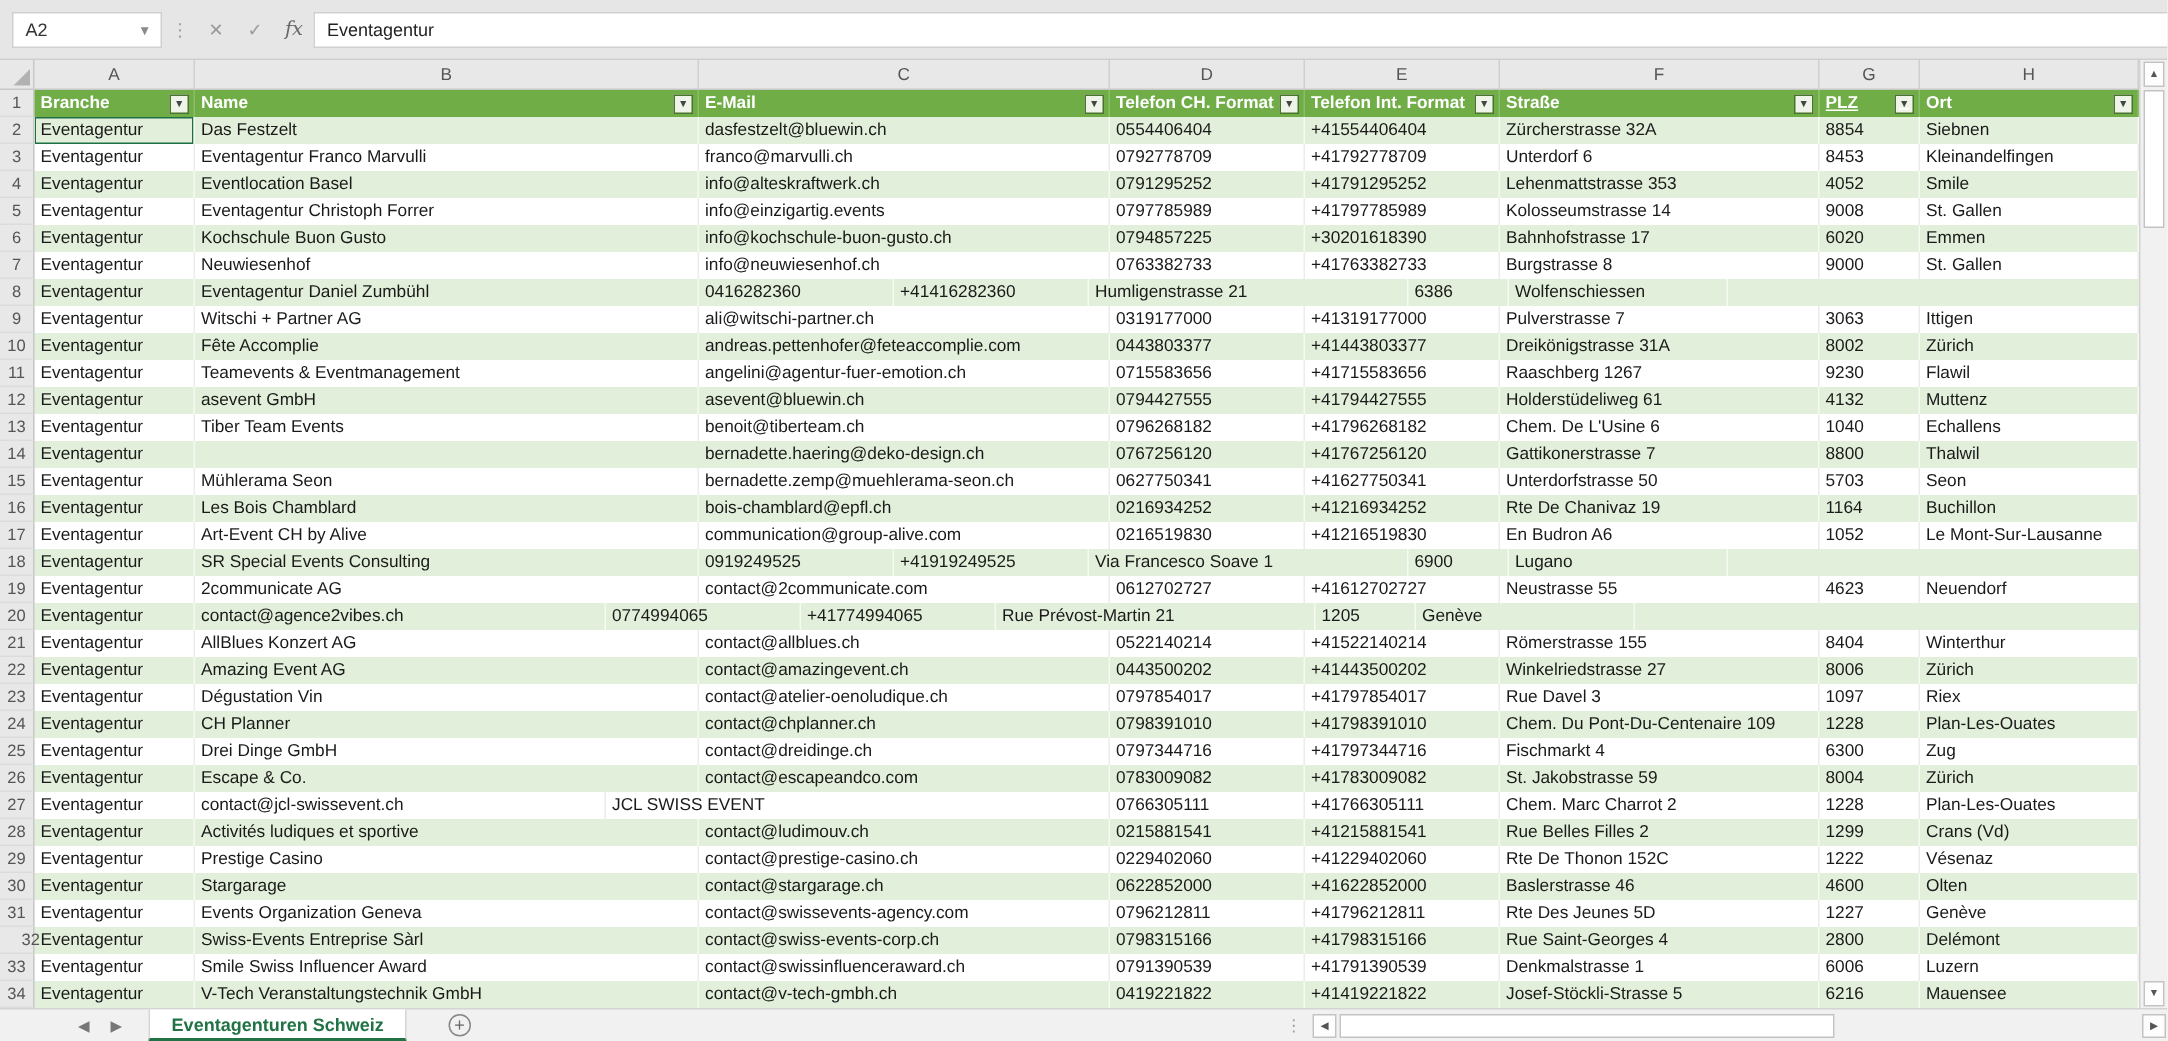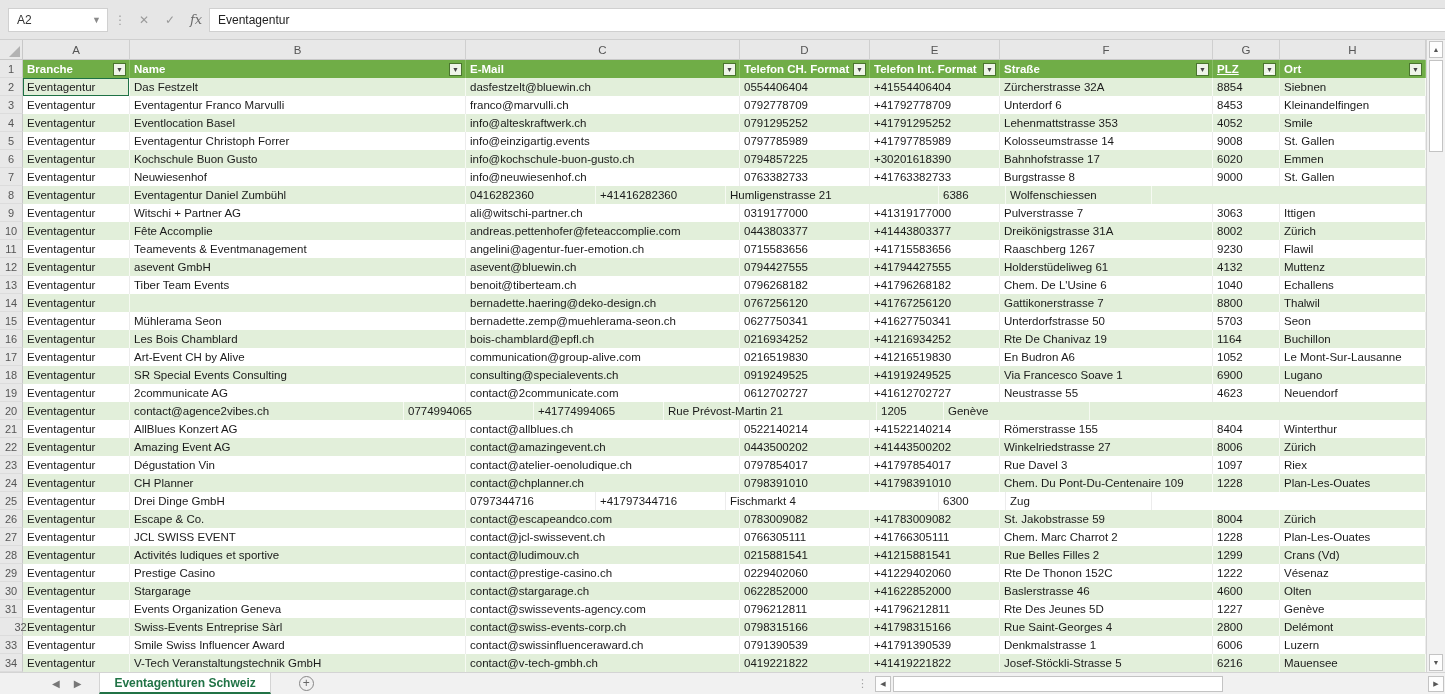--- a/index.html
+++ b/index.html
@@ -349,21 +349,20 @@
           <div class="dcell" style="width: 130px;">0216519830</div>
           <div class="dcell" style="width: 130px;">+41216519830</div>
           <div class="dcell" style="width: 213px;">En Budron A6</div>
           <div class="dcell" style="width: 67px;">1052</div>
           <div class="dcell" style="width: 146px;">Le Mont-Sur-Lausanne</div>
         </div>
         <div class="drow band">
           <div class="rownum" style="width: 23px;">18</div>
           <div class="dcell" style="width: 107px;">Eventagentur</div>
           <div class="dcell" style="width: 336px;">SR Special Events Consulting</div>
-          <div class="dcell" style="width: 274px;">consulting@specialevents.ch</div>
           <div class="dcell" style="width: 130px;">0919249525</div>
           <div class="dcell" style="width: 130px;">+41919249525</div>
           <div class="dcell" style="width: 213px;">Via Francesco Soave 1</div>
           <div class="dcell" style="width: 67px;">6900</div>
           <div class="dcell" style="width: 146px;">Lugano</div>
         </div>
         <div class="drow">
           <div class="rownum" style="width: 23px;">19</div>
           <div class="dcell" style="width: 107px;">Eventagentur</div>
           <div class="dcell" style="width: 336px;">2communicate AG</div>
@@ -425,42 +424,43 @@
           <div class="dcell" style="width: 130px;">0798391010</div>
           <div class="dcell" style="width: 130px;">+41798391010</div>
           <div class="dcell" style="width: 213px;">Chem. Du Pont-Du-Centenaire 109</div>
           <div class="dcell" style="width: 67px;">1228</div>
           <div class="dcell" style="width: 146px;">Plan-Les-Ouates</div>
         </div>
         <div class="drow">
           <div class="rownum" style="width: 23px;">25</div>
           <div class="dcell" style="width: 107px;">Eventagentur</div>
           <div class="dcell" style="width: 336px; text-align: right;">Drei Dinge GmbH</div>
+          <div class="dcell" style="width: 274px;">contact@dreidinge.ch</div>
           <div class="dcell" style="width: 130px;">0797344716</div>
           <div class="dcell" style="width: 130px;">+41797344716</div>
           <div class="dcell" style="width: 213px;">Fischmarkt 4</div>
           <div class="dcell" style="width: 67px;">6300</div>
           <div class="dcell" style="width: 146px;">Zug</div>
         </div>
         <div class="drow band">
           <div class="rownum" style="width: 23px;">26</div>
           <div class="dcell" style="width: 107px;">Eventagentur</div>
           <div class="dcell" style="width: 336px;">Escape &amp; Co.</div>
           <div class="dcell" style="width: 274px;">contact@escapeandco.com</div>
           <div class="dcell" style="width: 130px;">0783009082</div>
           <div class="dcell" style="width: 130px;">+41783009082</div>
           <div class="dcell" style="width: 213px;">St. Jakobstrasse 59</div>
           <div class="dcell" style="width: 67px;">8004</div>
           <div class="dcell" style="width: 146px;">Zürich</div>
         </div>
         <div class="drow">
           <div class="rownum" style="width: 23px;">27</div>
           <div class="dcell" style="width: 107px;">Eventagentur</div>
+          <div class="dcell" style="width: 274px;">contact@jcl-swissevent.ch</div>
           <div class="dcell" style="width: 336px;">JCL SWISS EVENT</div>
-          <div class="dcell" style="width: 274px;">contact@jcl-swissevent.ch</div>
           <div class="dcell" style="width: 130px;">0766305111</div>
           <div class="dcell" style="width: 130px;">+41766305111</div>
           <div class="dcell" style="width: 213px;">Chem. Marc Charrot 2</div>
           <div class="dcell" style="width: 67px;">1228</div>
           <div class="dcell" style="width: 146px;">Plan-Les-Ouates</div>
         </div>
         <div class="drow band">
           <div class="rownum" style="width: 23px;">28</div>
           <div class="dcell" style="width: 107px;">Eventagentur</div>
           <div class="dcell" style="width: 336px;">Activités ludiques et sportive</div>

